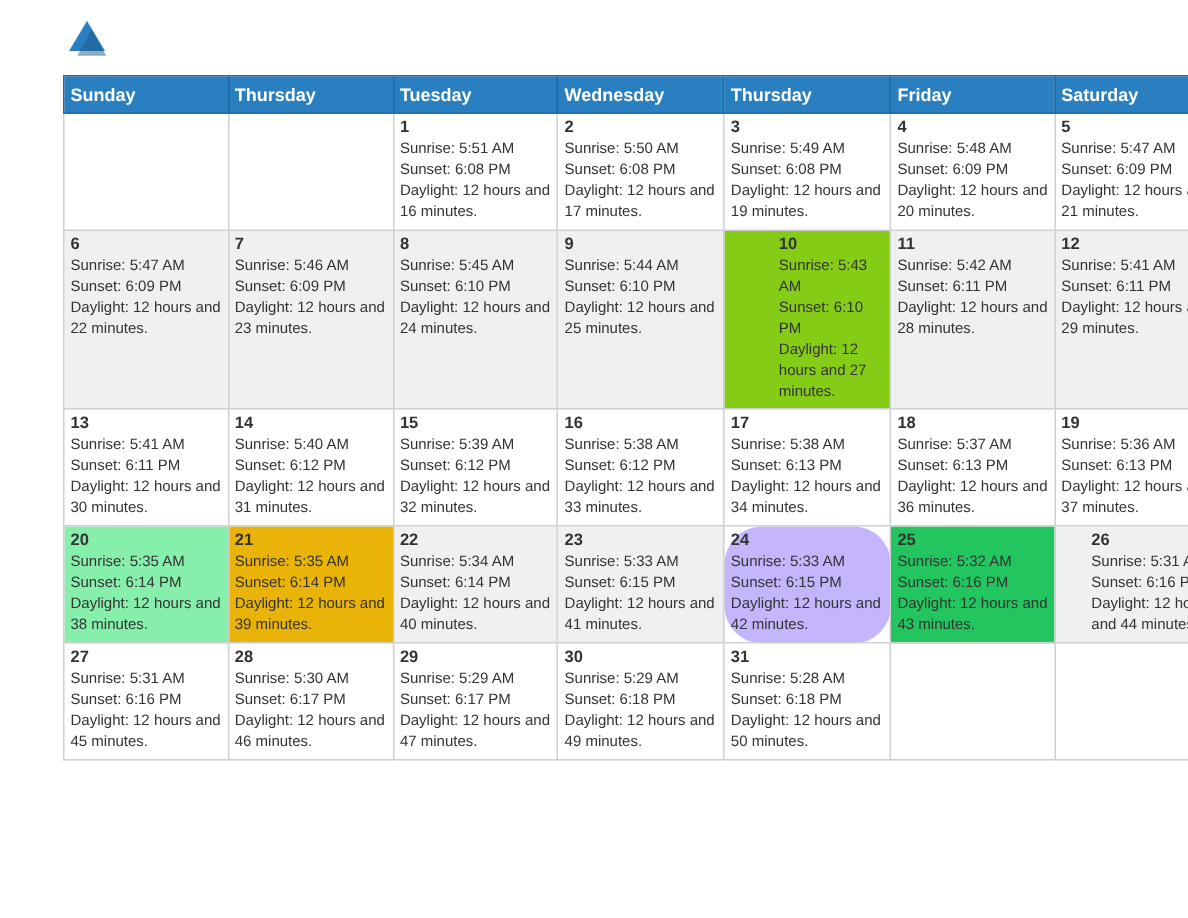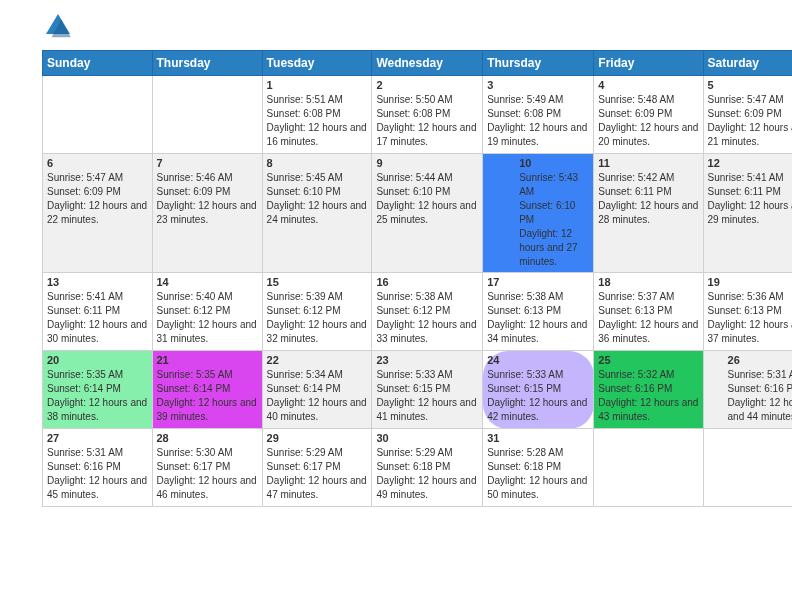--- a/index.html
+++ b/index.html
@@ -164,21 +164,21 @@
             <div class="day-info">Sunrise: 5:46 AM<br>Sunset: 6:09 PM<br>Daylight: 12 hours and 23 minutes.</div>
           </td>
           <td style="background: rgb(240, 240, 240);">
             <span class="day-number">8</span>
             <div class="day-info">Sunrise: 5:45 AM<br>Sunset: 6:10 PM<br>Daylight: 12 hours and 24 minutes.</div>
           </td>
           <td style="background: rgb(240, 240, 240);">
             <span class="day-number">9</span>
             <div class="day-info">Sunrise: 5:44 AM<br>Sunset: 6:10 PM<br>Daylight: 12 hours and 25 minutes.</div>
           </td>
-          <td style="background: #3b82f6; padding-left: 36px;">
+          <td style="background: #84cc16; padding-left: 36px;">
             <span class="day-number">10</span>
             <div class="day-info">Sunrise: 5:43 AM<br>Sunset: 6:10 PM<br>Daylight: 12 hours and 27 minutes.</div>
           </td>
           <td style="background: rgb(240, 240, 240);">
             <span class="day-number">11</span>
             <div class="day-info">Sunrise: 5:42 AM<br>Sunset: 6:11 PM<br>Daylight: 12 hours and 28 minutes.</div>
           </td>
           <td style="background: rgb(240, 240, 240);">
             <span class="day-number">12</span>
             <div class="day-info">Sunrise: 5:41 AM<br>Sunset: 6:11 PM<br>Daylight: 12 hours and 29 minutes.</div>
@@ -212,21 +212,21 @@
           <td>
             <span class="day-number">19</span>
             <div class="day-info">Sunrise: 5:36 AM<br>Sunset: 6:13 PM<br>Daylight: 12 hours and 37 minutes.</div>
           </td>
         </tr>
         <tr>
           <td style="background: #86efac;">
             <span class="day-number">20</span>
             <div class="day-info">Sunrise: 5:35 AM<br>Sunset: 6:14 PM<br>Daylight: 12 hours and 38 minutes.</div>
           </td>
-          <td style="background: #d946ef;">
+          <td style="background: #eab308;">
             <span class="day-number">21</span>
             <div class="day-info">Sunrise: 5:35 AM<br>Sunset: 6:14 PM<br>Daylight: 12 hours and 39 minutes.</div>
           </td>
           <td style="background: rgb(240, 240, 240);">
             <span class="day-number">22</span>
             <div class="day-info">Sunrise: 5:34 AM<br>Sunset: 6:14 PM<br>Daylight: 12 hours and 40 minutes.</div>
           </td>
           <td style="background: rgb(240, 240, 240);">
             <span class="day-number">23</span>
             <div class="day-info">Sunrise: 5:33 AM<br>Sunset: 6:15 PM<br>Daylight: 12 hours and 41 minutes.</div>

